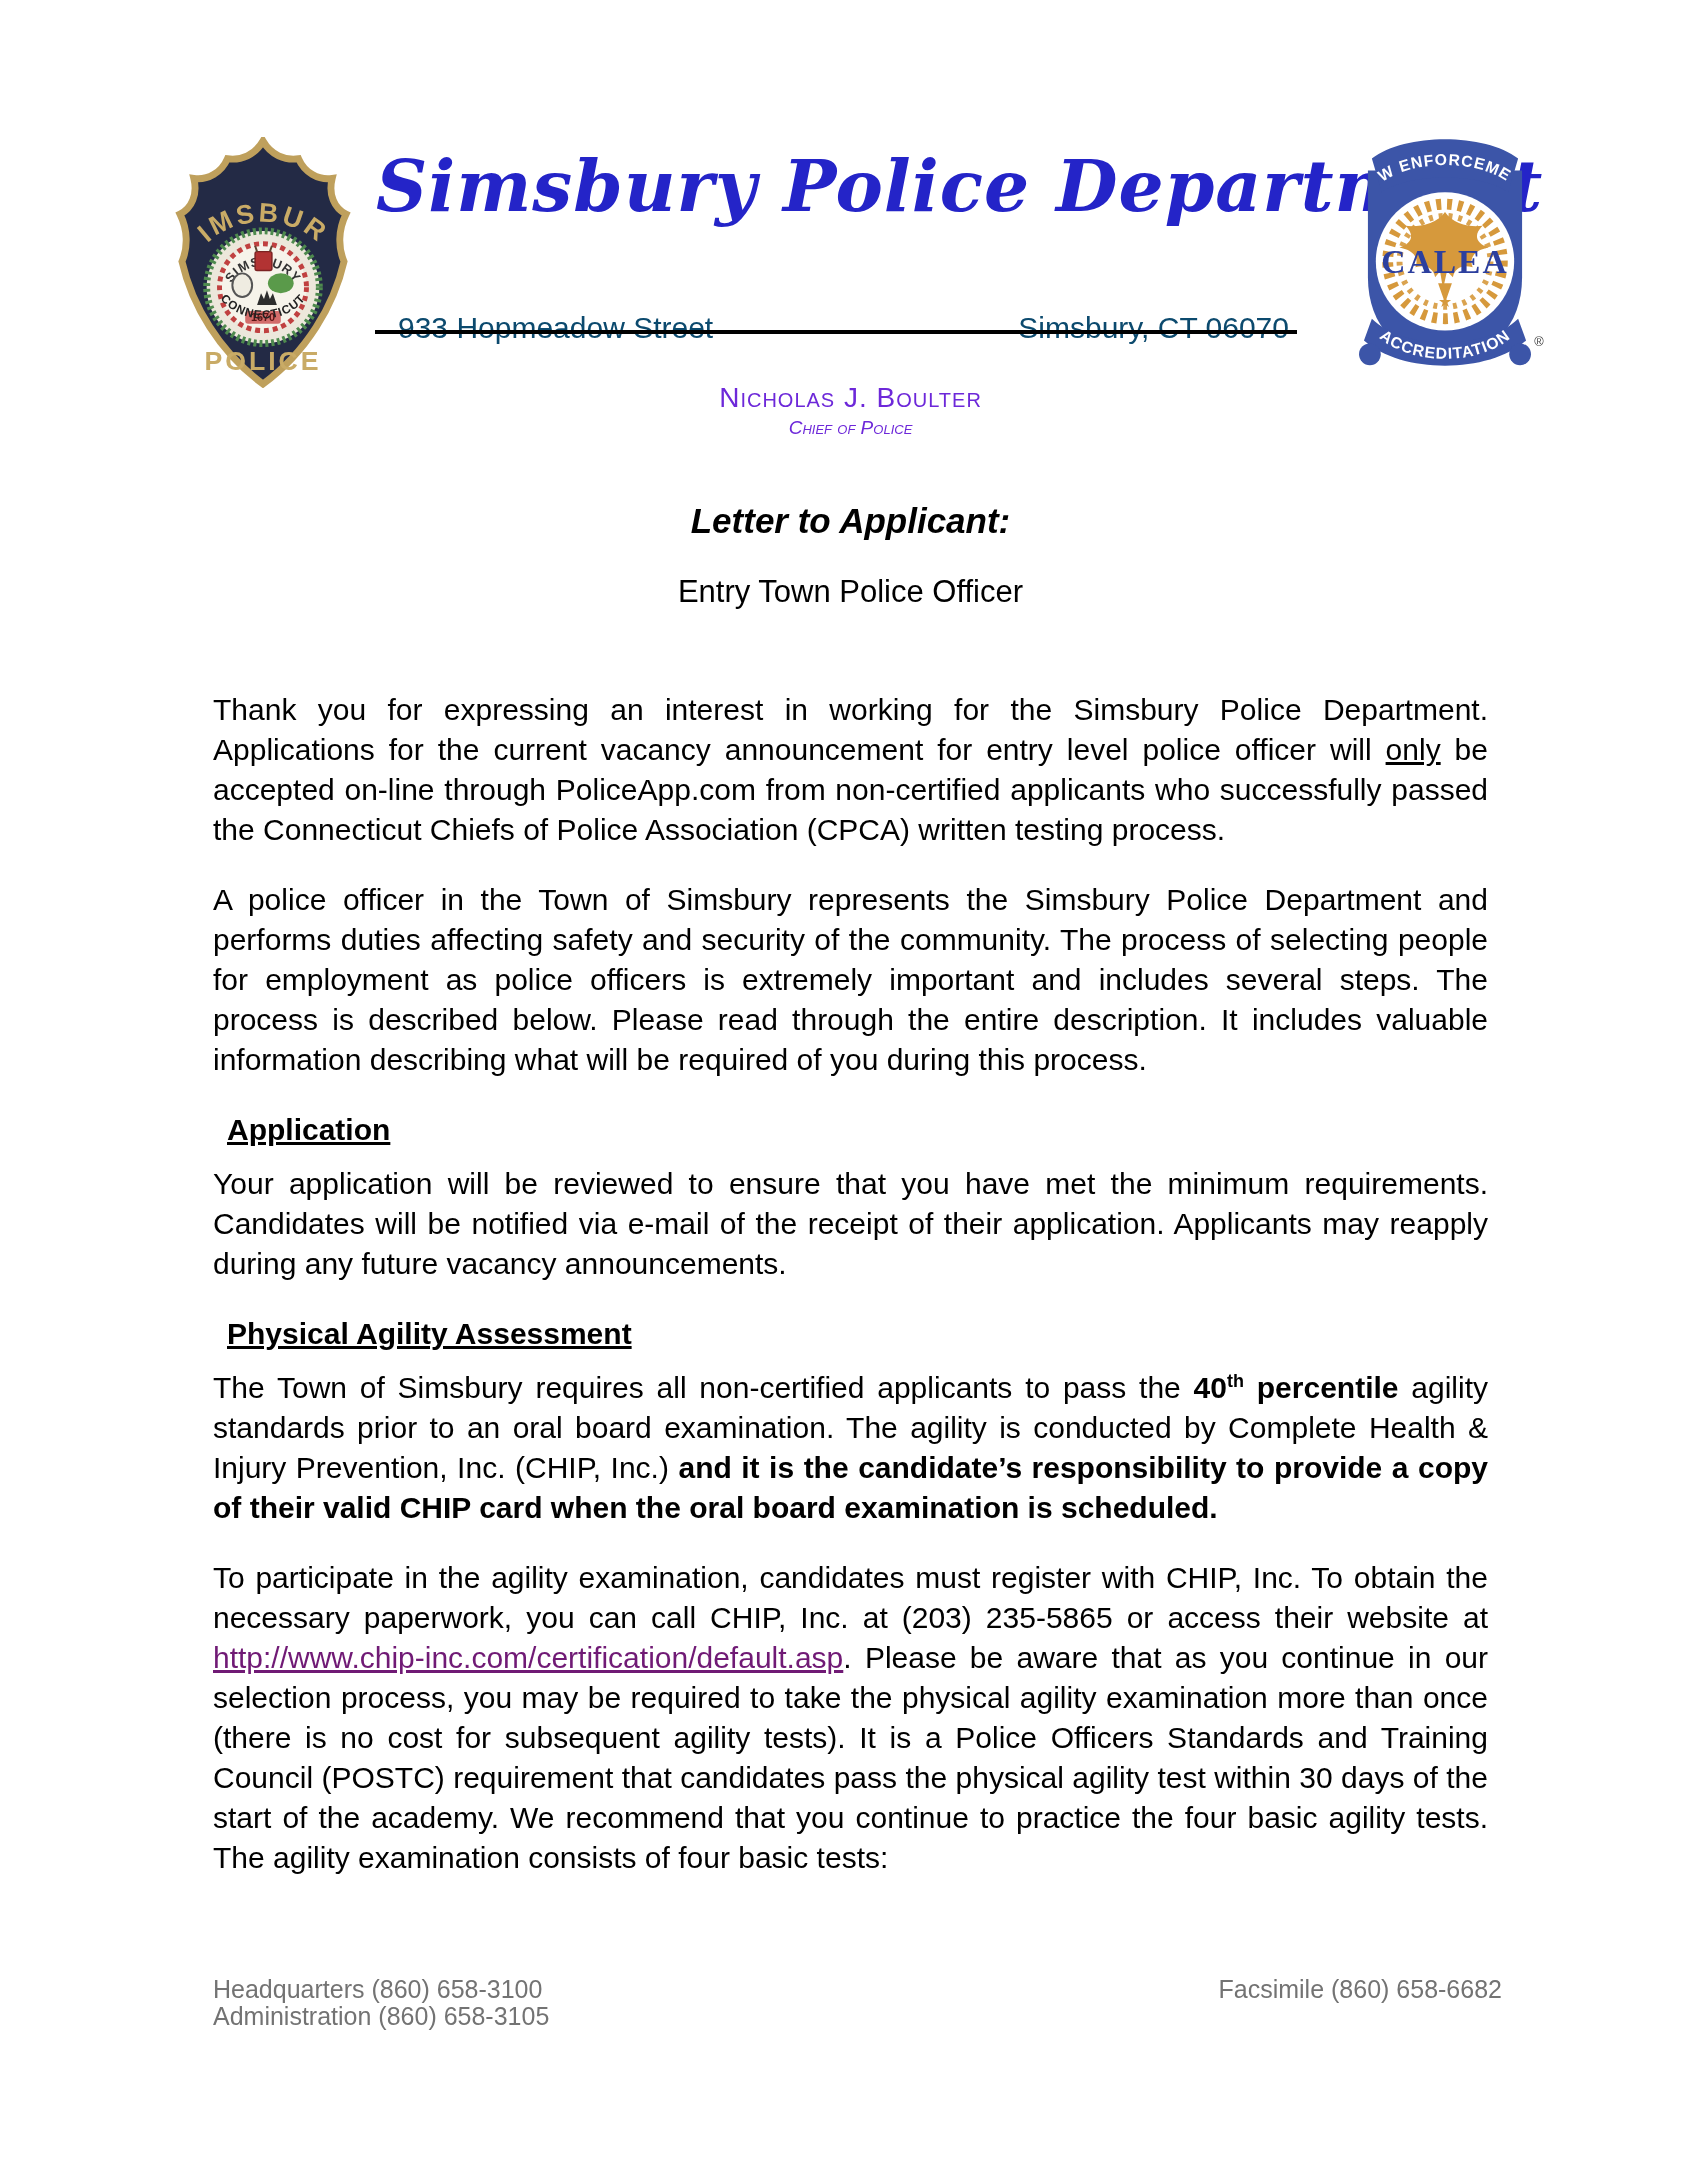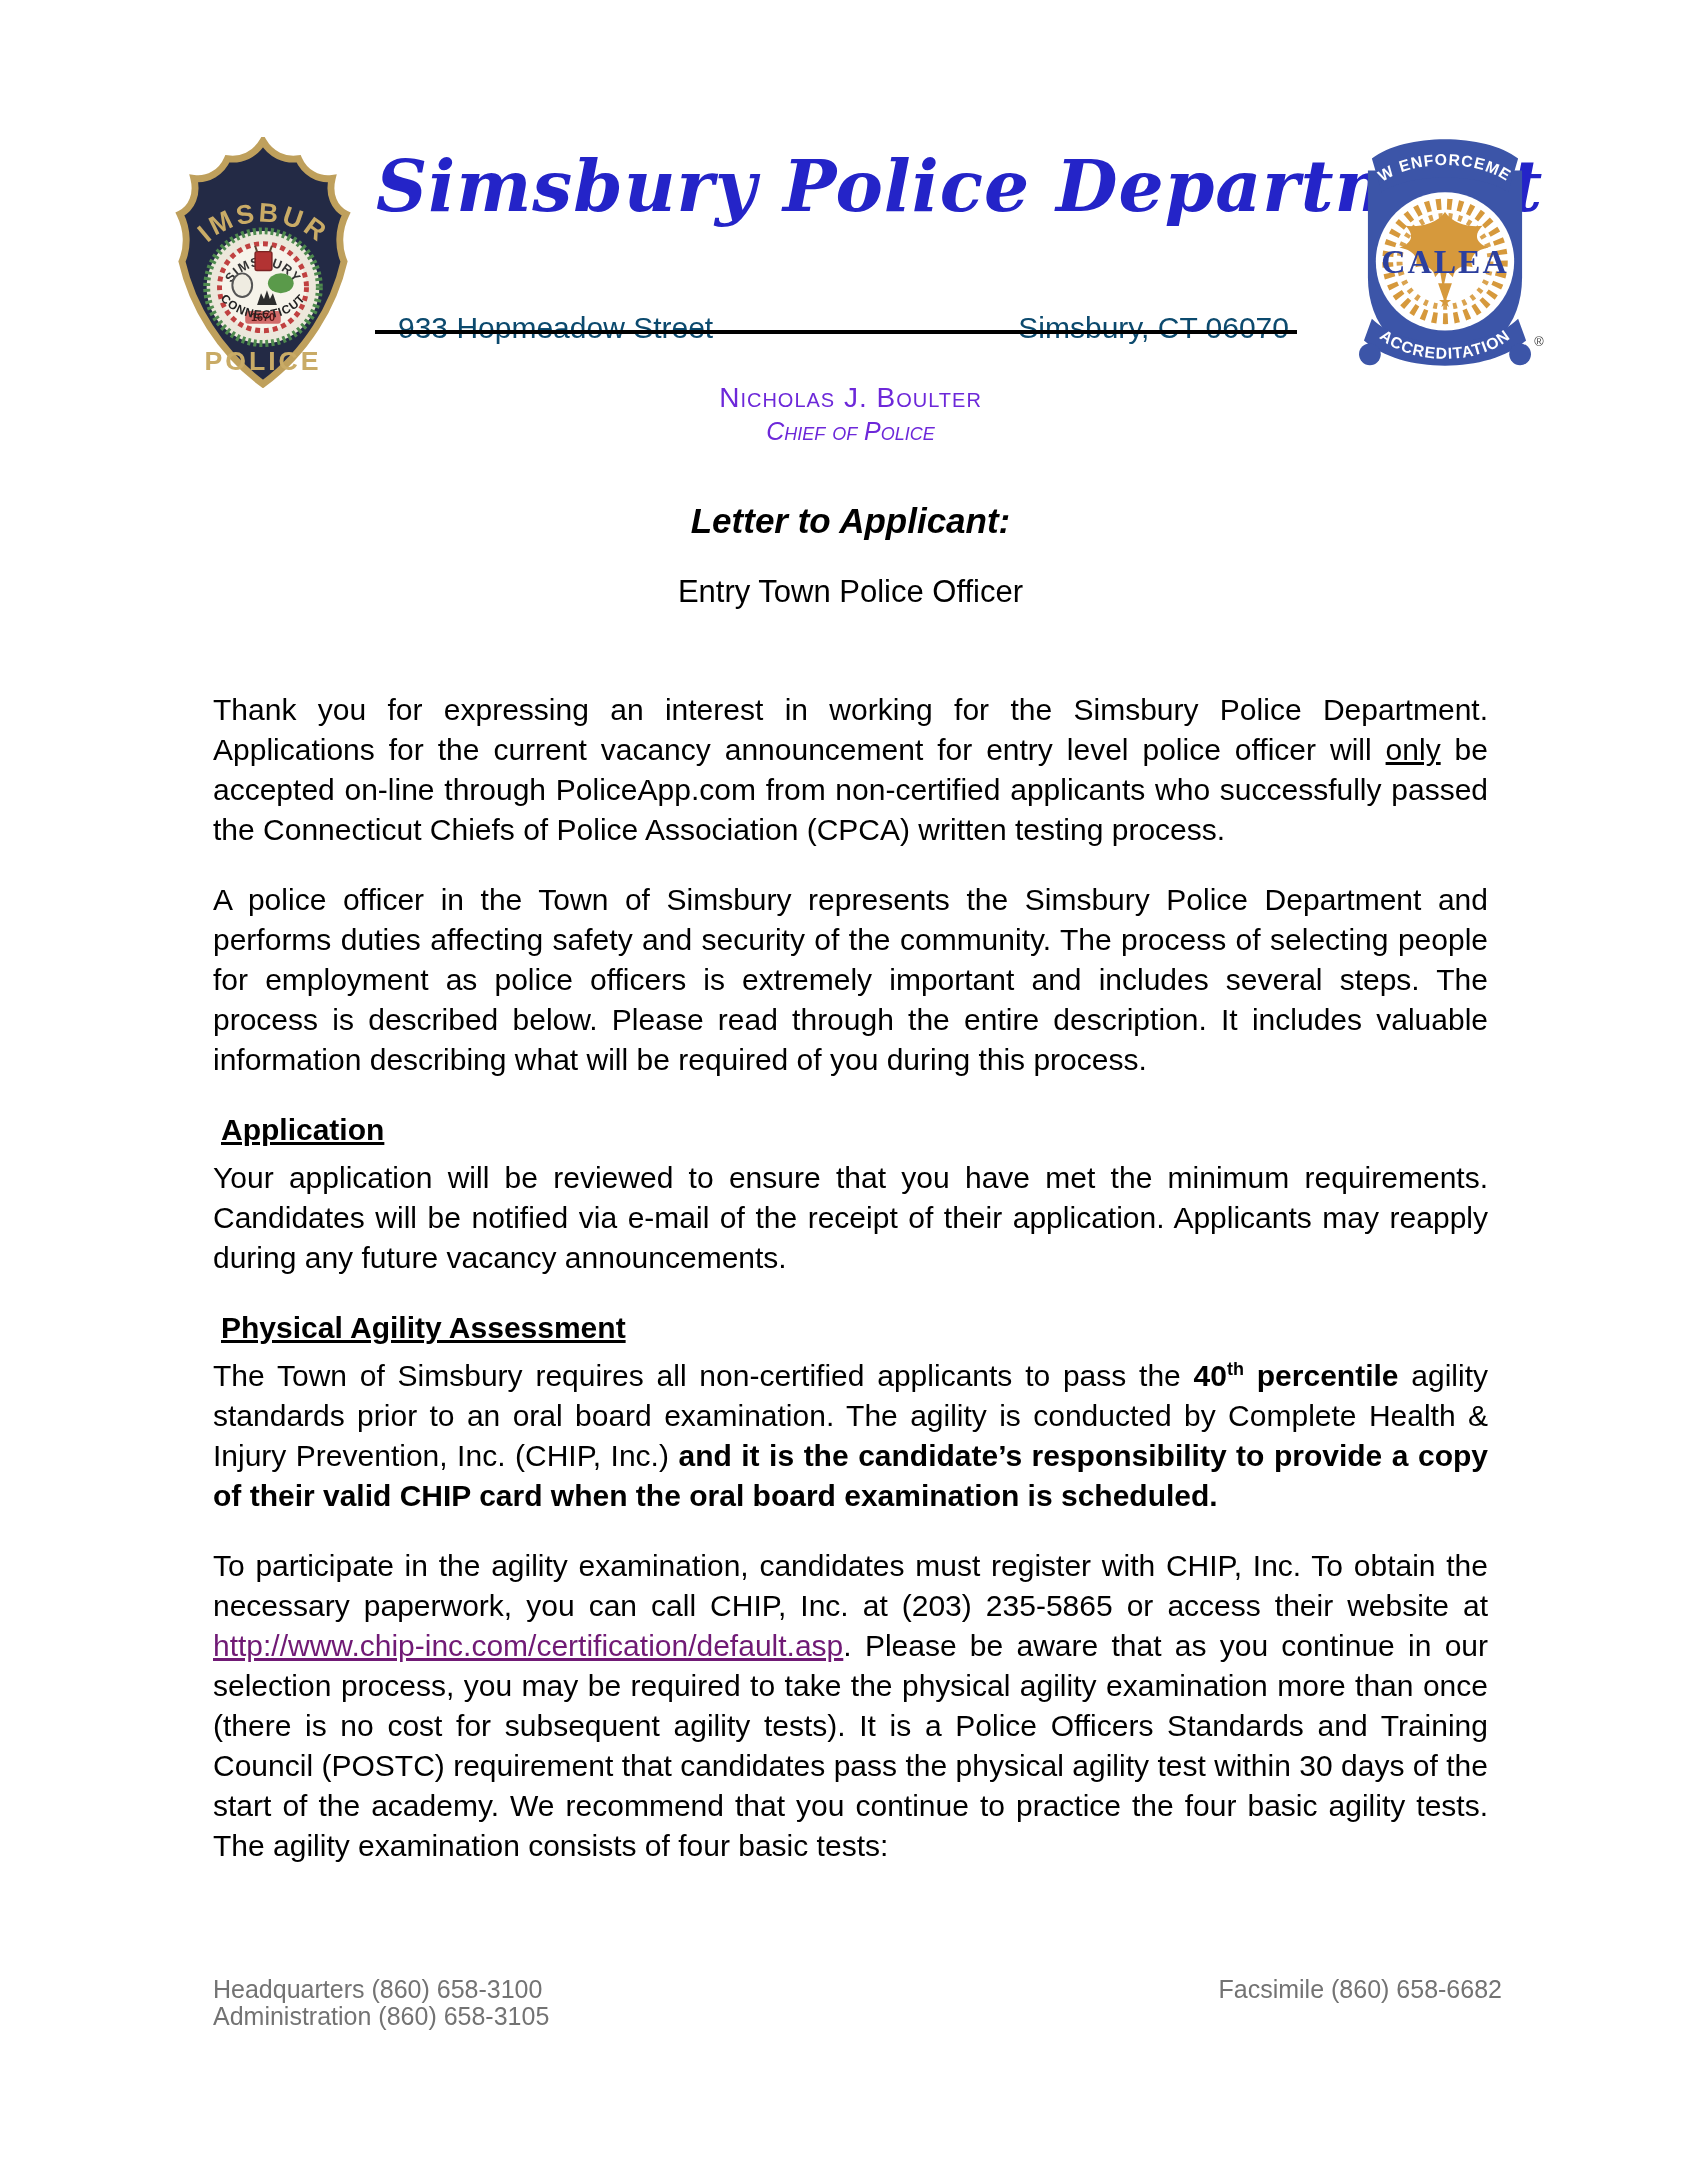--- a/index.html
+++ b/index.html
@@ -18,33 +18,33 @@
     white-space:nowrap;
   }
   .address-row {
     left:384px; top:292px; width:919px; box-sizing:border-box;
     display:flex; justify-content:space-between; padding:0 14px;
     font-size:30px; color:#0c4a6e;margin-top:19px;
   }
   .header-rule { left:375px; top:330px; width:922px; height:4px; background:#000; }
   .chief-block { left:213px; top:382px; width:1275px; text-align:center; color:#6d28d9; }
   .chief-name  { font-size:28px; font-variant:small-caps; letter-spacing:1px; }
-  .chief-title { font-size:25px; font-variant:small-caps; font-style:italic; margin-top:3px; }
+  .chief-title { font-size:19px; font-variant:small-caps; font-style:italic; margin-top:3px; }
 
   
   .letter-title    { left:213px; top:501px; width:1275px; text-align:center; font-size:35px; font-weight:bold;font-style:italic; }
   .letter-subtitle { left:213px; top:574px; width:1275px; text-align:center; font-size:31px; }
 
   .body-text {
     left:213px; top:690px; width:1275px;
     font-size:30px; line-height:40px; text-align:justify;
   }
   .body-text p  { margin:0 0 30px 0; }
   .body-text h3 {
-    margin:8px; font-size:30px; line-height:40px; font-weight:bold;
+    margin:14px; font-size:30px; line-height:40px; font-weight:bold;
     text-decoration:underline; text-align:left;
   }
   .u  { text-decoration:underline; }
   .b  { font-weight:bold; }
   sup { font-size:60%; line-height:0; }
   a.doc-link { color:#701a75; text-decoration:underline; cursor:pointer; }
 
   
   .footer {
     left:213px; top:1976px; width:1289px;

